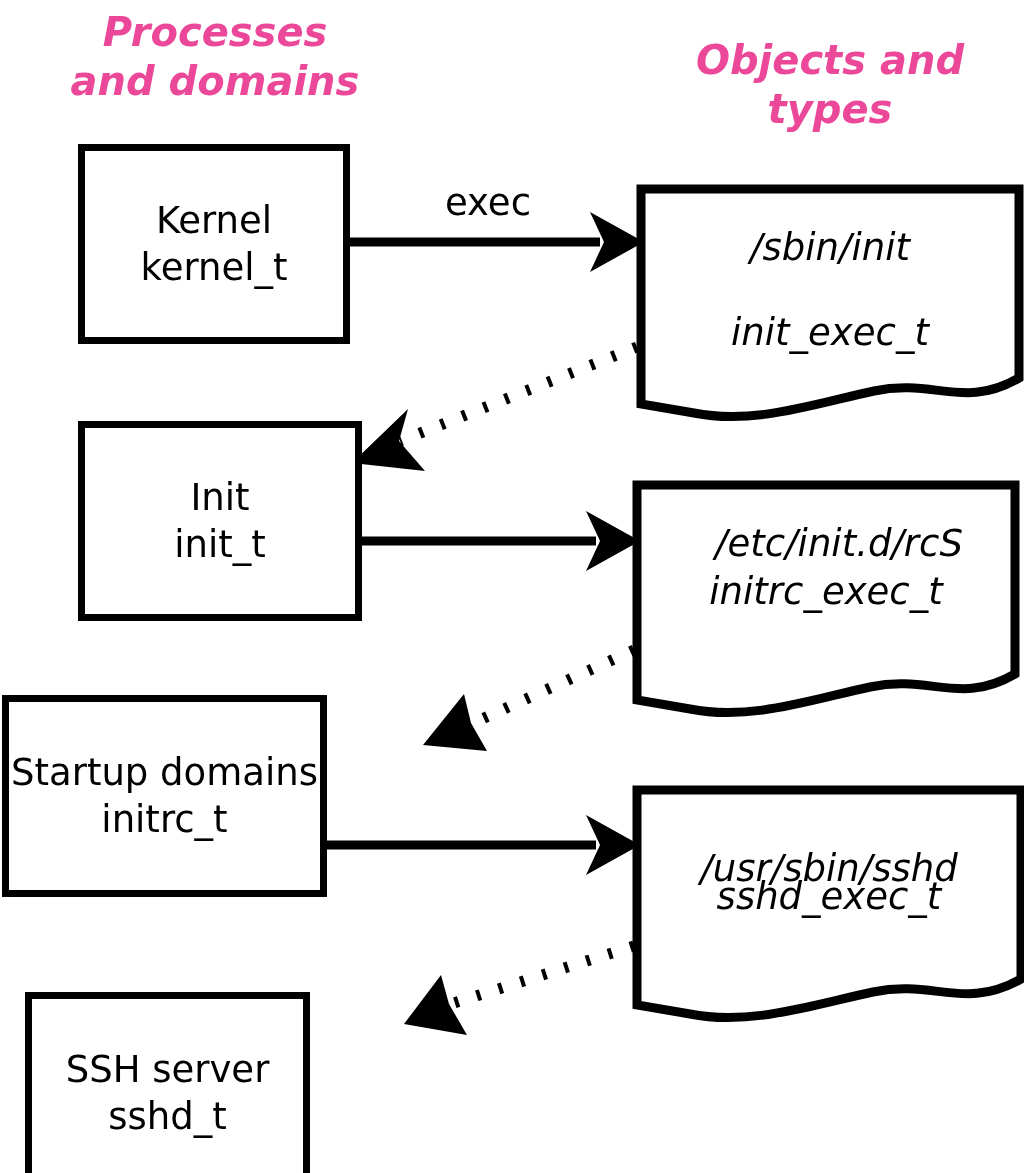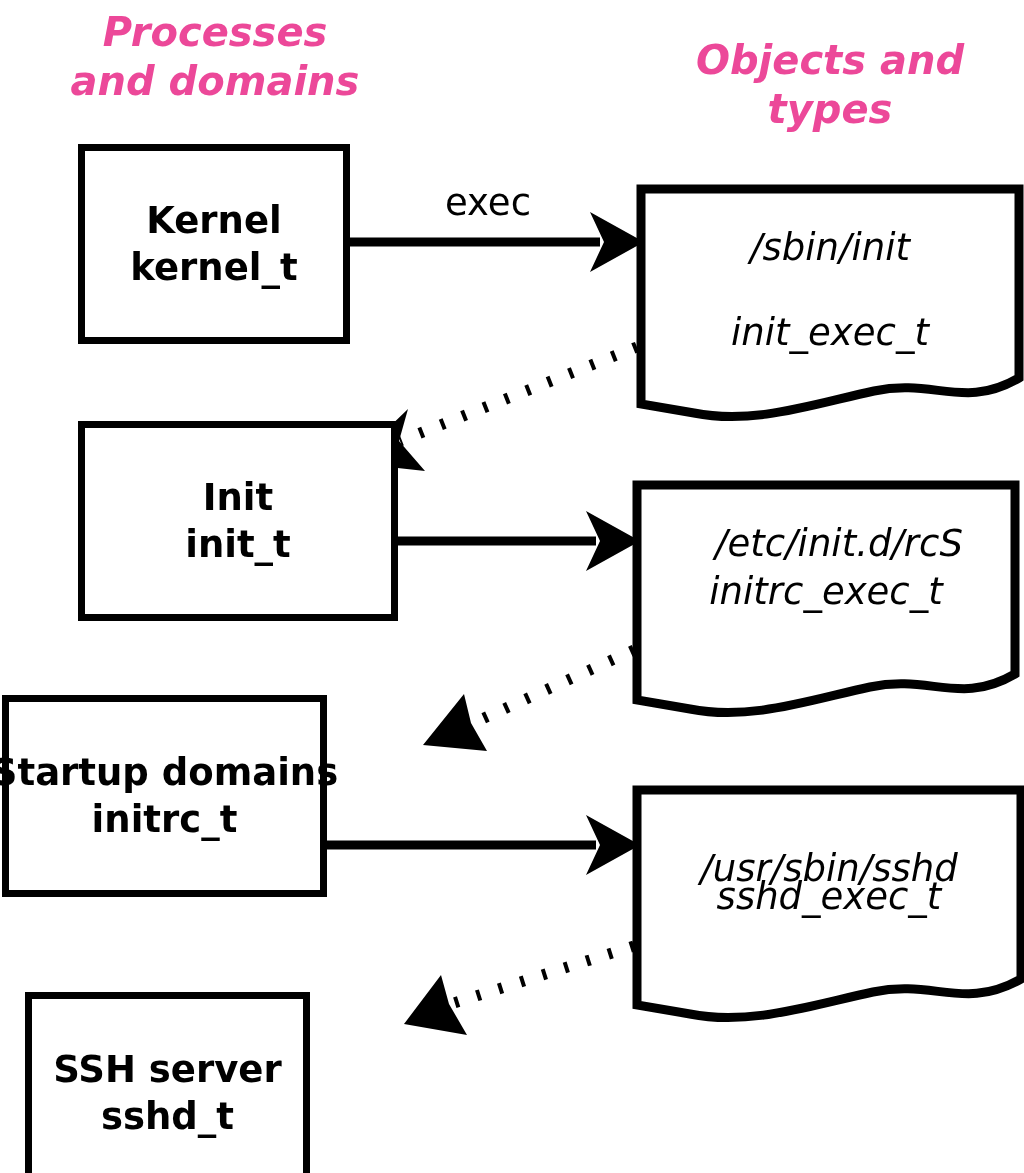--- a/index.html
+++ b/index.html
@@ -35,21 +35,20 @@
 
   .proc-box {
     position: absolute;
     box-sizing: border-box;
     border: 7px solid #000000;
     background: #ffffff;
     display: flex;
     flex-direction: column;
     align-items: center;
     justify-content: center;
-    font-weight: bold;
   }
   .proc-box .line {
     font-size: 37px;
     line-height: 1.28;
     text-align: center;
     white-space: nowrap;
   }
 
   .doc-shape {
     position: absolute;
@@ -122,21 +121,21 @@
     </g>
   </svg>
 
   <div class="edge-label" style="left:445px; top:184px;">exec</div>
 
   <div class="proc-box" style="left:78px; top:144px; width:272px; height:200px;">
     <div class="line">Kernel</div>
     <div class="line">kernel_t</div>
   </div>
 
-  <div class="proc-box" style="left:78px; top:421px; width:320px; height:200px;align-items:center;">
+  <div class="proc-box" style="left:78px; top:421px; width:284px; height:200px;align-items:center;">
     <div class="line">Init</div>
     <div class="line">init_t</div>
   </div>
 
   <div class="proc-box" style="left:2px; top:695px; width:325px; height:202px;">
     <div class="line">Startup domains</div>
     <div class="line">initrc_t</div>
   </div>
 
   <div class="proc-box" style="left:25px; top:972px; width:285px; height:202px;margin-top:20px;">

